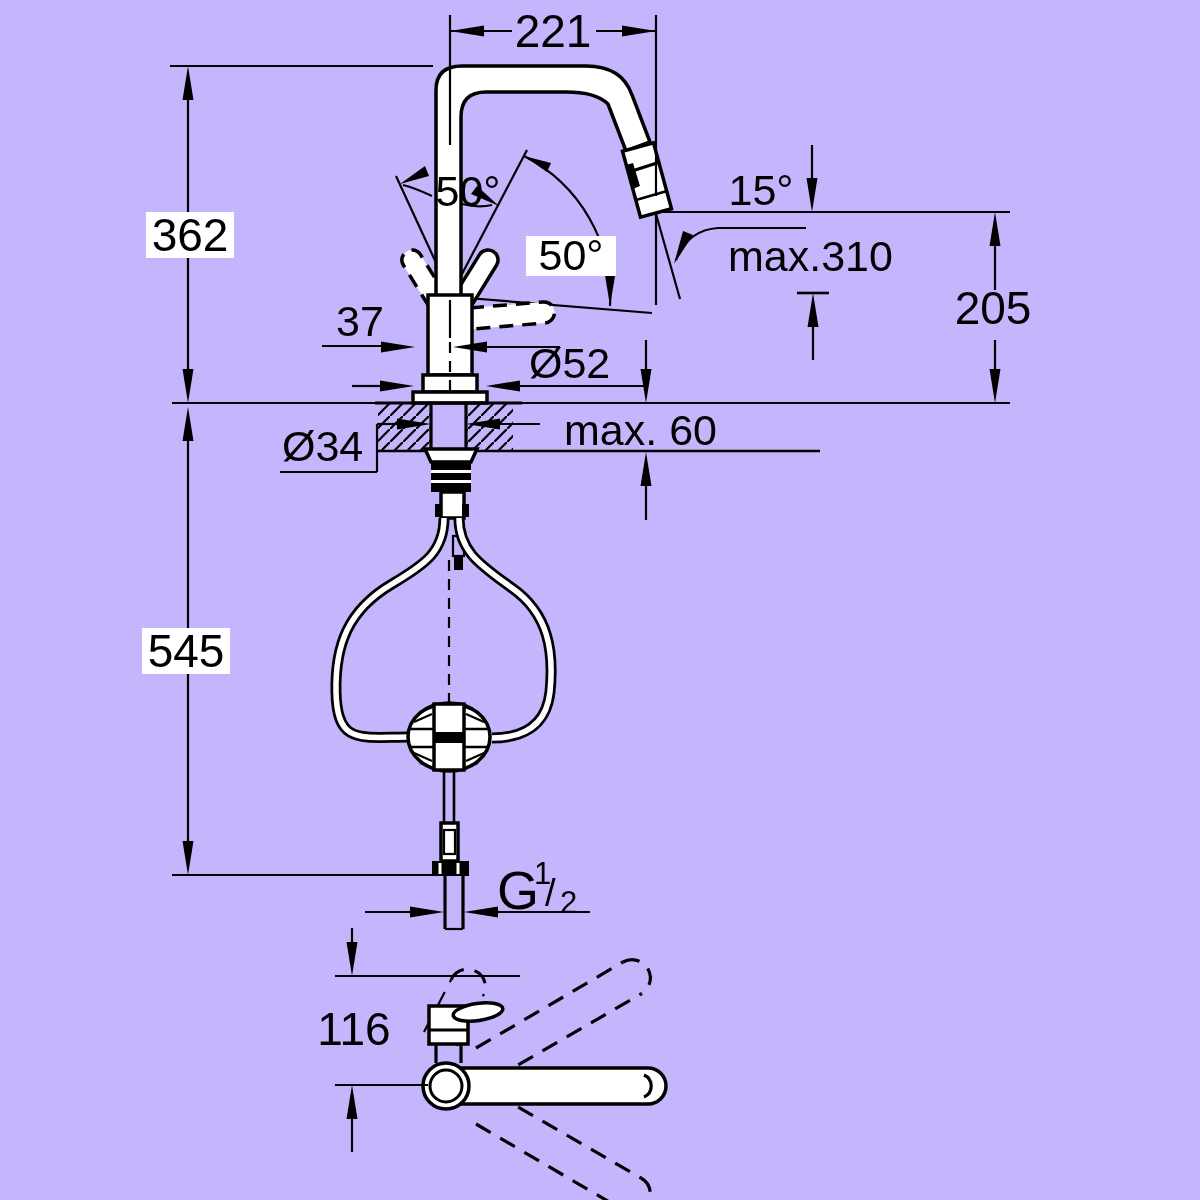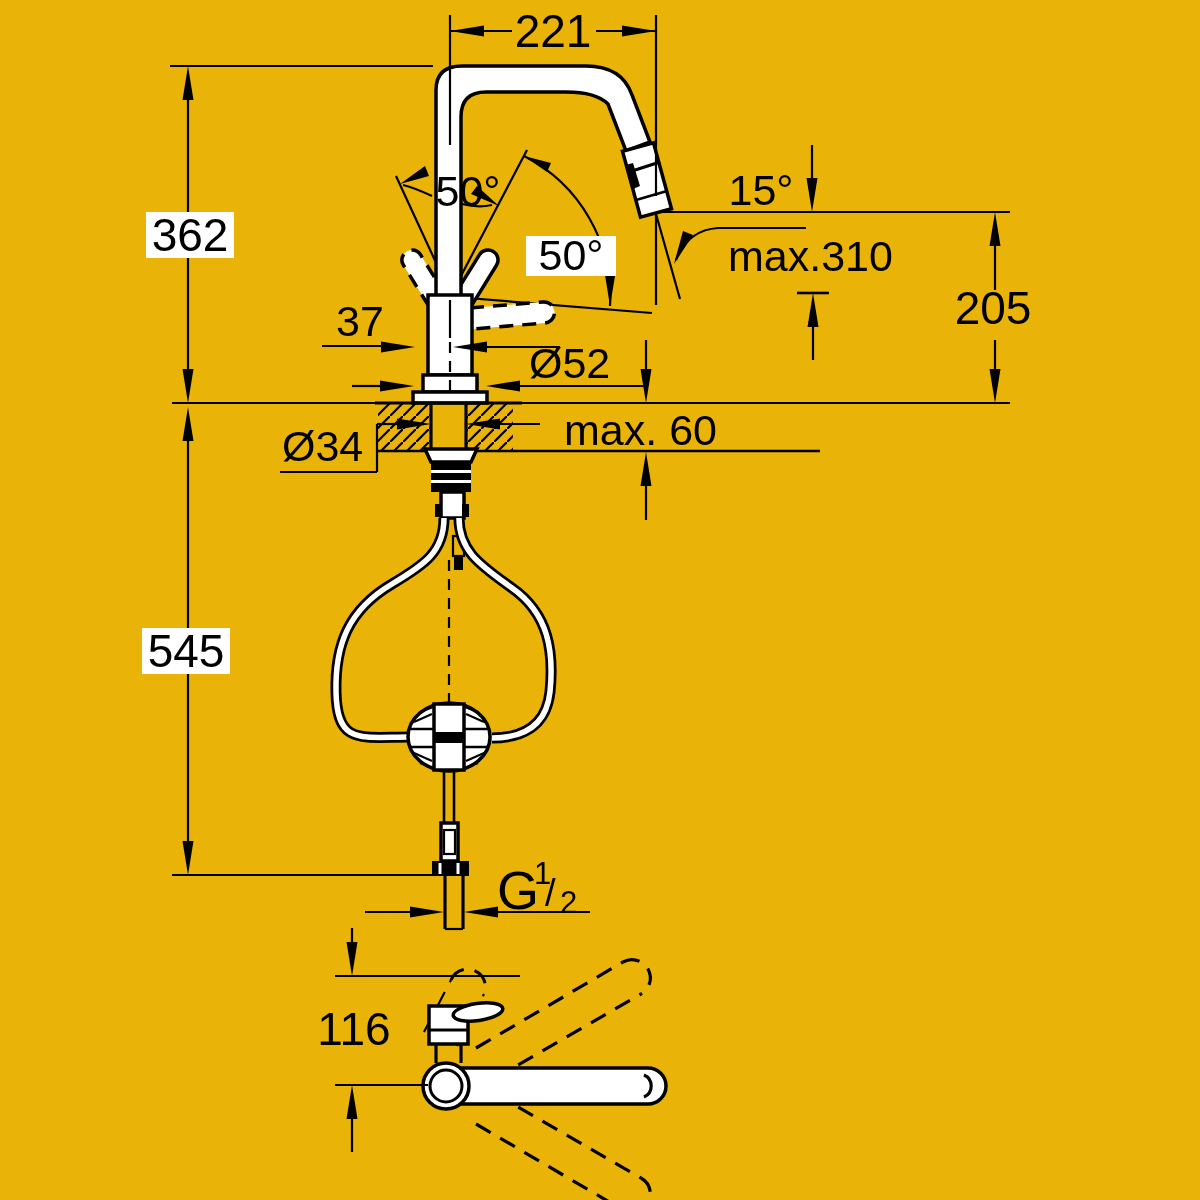--- a/index.html
+++ b/index.html
@@ -1,16 +1,16 @@
 <!DOCTYPE html>
 <html><head>
 <meta charset="utf-8">
 <style>
   html,body{margin:0;padding:0;background:#fff;}
-  .page{width:1200px;height:1200px;position:relative;background:#eab308;overflow:hidden;}
+  .page{width:1200px;height:1200px;position:relative;background:#c4b5fd;overflow:hidden;}
   svg{display:block;}
   text{font-family:"Liberation Sans","DejaVu Sans",sans-serif;fill:#000;}
   .ln{stroke:#000;fill:none;}
   .thin{stroke-width:2.2;}
   .med{stroke-width:2.6;}
   .obj{stroke:#000;stroke-width:3.5;fill:#fff;}
   .objln{stroke:#000;stroke-width:3.2;fill:none;}
   .arr{fill:#000;stroke:none;}
   .dash{stroke-dasharray:17 11;}
   .cdash{stroke-dasharray:11 8;}

